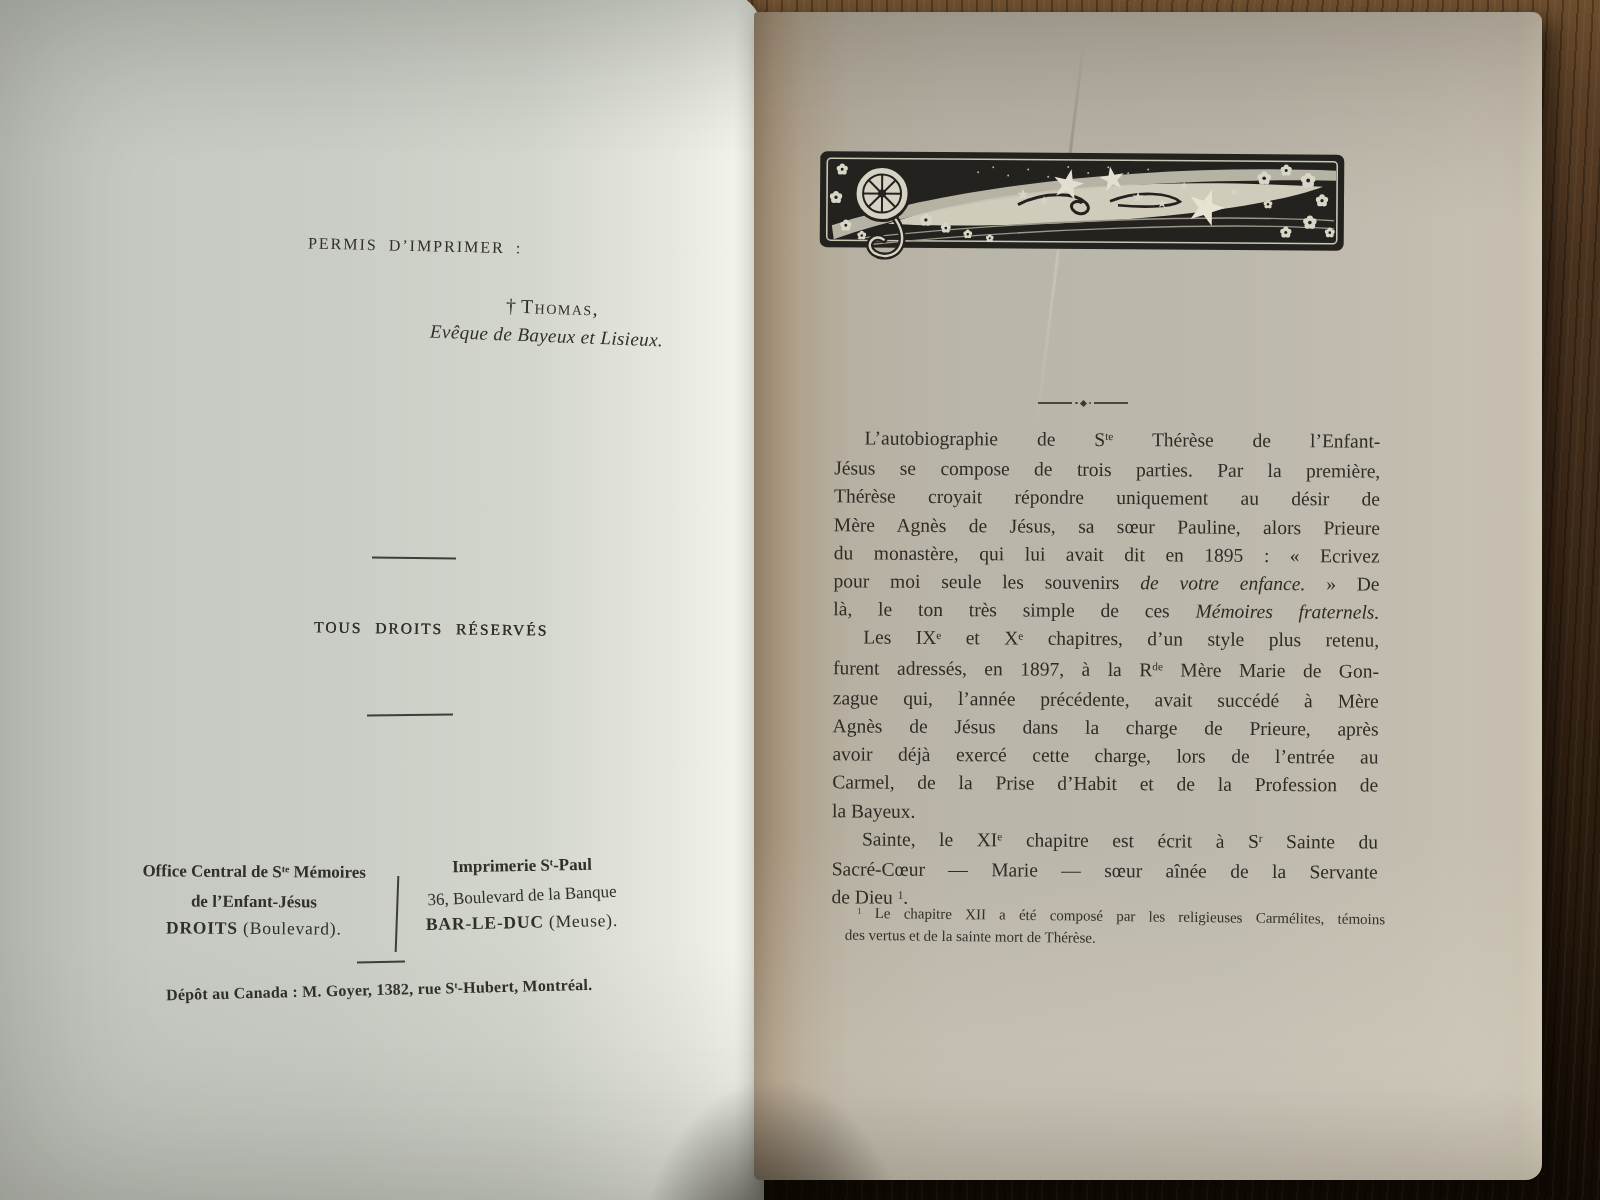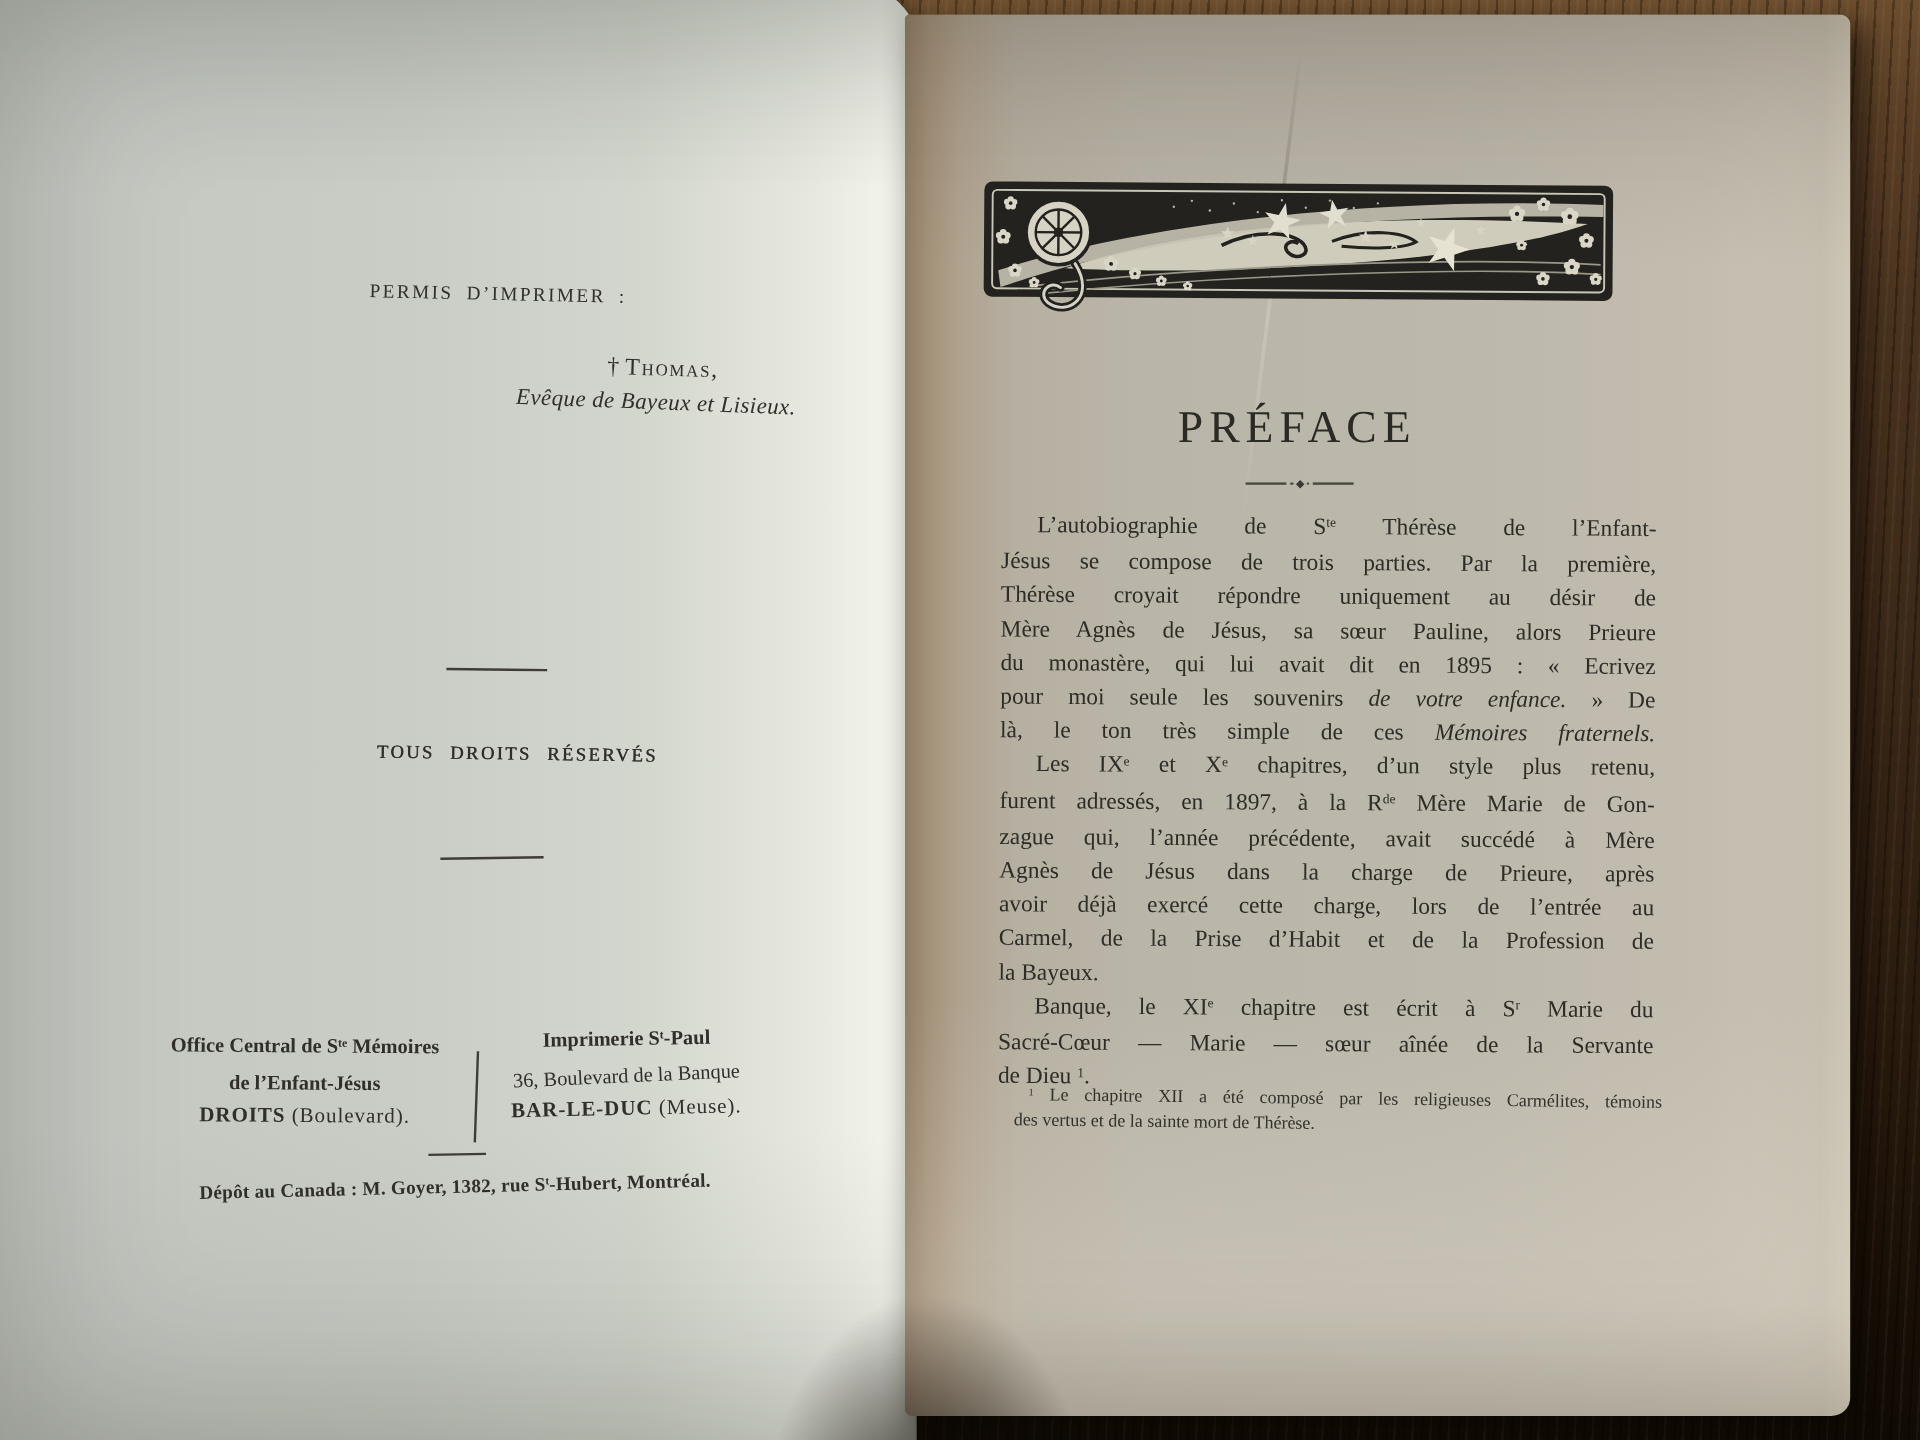--- a/index.html
+++ b/index.html
@@ -211,21 +211,20 @@
         <use href="#fl" transform="translate(490,36) scale(1.3)"></use>
           <use href="#fl" transform="translate(504,56) scale(1.1)"></use>
         <use href="#fl" transform="translate(492,78) scale(1.2)"></use>
           <use href="#fl" transform="translate(468,88)"></use>
         <use href="#fl" transform="translate(512,88) scale(.9)"></use>
           <use href="#fl" transform="translate(450,60) scale(.8)"></use>
       </g>
     </svg>
   </div>
 
-  <div class="txt pref-title">PRÉFACE</div>
   <div class="tdiv">
     <span class="tdiv-line"></span>
     <span class="tdiv-dot"></span>
     <span class="tdiv-diamond"></span>
     <span class="tdiv-dot"></span>
     <span class="tdiv-line"></span>
   </div>
 
   <div class="txt body-text">
       <div class="tline ind"><span>L’autobiographie de S</span><span class="seg-sup">te</span><span> Thérèse de l’Enfant-</span></div>
@@ -235,21 +234,21 @@
       <div class="tline"><span>du monastère, qui lui avait dit en 1895 : « Ecrivez</span></div>
       <div class="tline"><span>pour moi seule les souvenirs </span><span class="seg-i">de votre enfance.</span><span> » De</span></div>
       <div class="tline"><span>là, le ton très simple de ces </span><span class="seg-i">Mémoires fraternels.</span></div>
       <div class="tline ind"><span>Les IX</span><span class="seg-sup">e</span><span> et X</span><span class="seg-sup">e</span><span> chapitres, d’un style plus retenu,</span></div>
       <div class="tline"><span>furent adressés, en 1897, à la R</span><span class="seg-sup">de</span><span> Mère Marie de Gon-</span></div>
       <div class="tline"><span>zague qui, l’année précédente, avait succédé à Mère</span></div>
       <div class="tline"><span>Agnès de Jésus dans la charge de Prieure, après</span></div>
       <div class="tline"><span>avoir déjà exercé cette charge, lors de l’entrée au</span></div>
       <div class="tline"><span>Carmel, de la Prise d’Habit et de la Profession de</span></div>
       <div class="tline last"><span>la Bayeux.</span></div>
-      <div class="tline ind"><span>Banque, le XI</span><span class="seg-sup">e</span><span> chapitre est écrit à S</span><span class="seg-sup">r</span><span> Marie du</span></div>
+      <div class="tline ind"><span>Sainte, le XI</span><span class="seg-sup">e</span><span> chapitre est écrit à S</span><span class="seg-sup">r</span><span> Sainte du</span></div>
       <div class="tline"><span>Sacré-Cœur — Marie — sœur aînée de la Servante</span></div>
       <div class="tline last"><span>de Dieu </span><span class="seg-sup">1</span><span>.</span></div>
     </div>
   <div class="txt footnote">
       <div class="tline ind"><span class="seg-sup">1</span><span> Le chapitre XII a été composé par les religieuses Carmélites, témoins</span></div>
       <div class="tline last"><span>des vertus et de la sainte mort de Thérèse.</span></div>
     </div>
 
   <div class="gutter-shadow"></div>
   <div class="vignette"></div>

